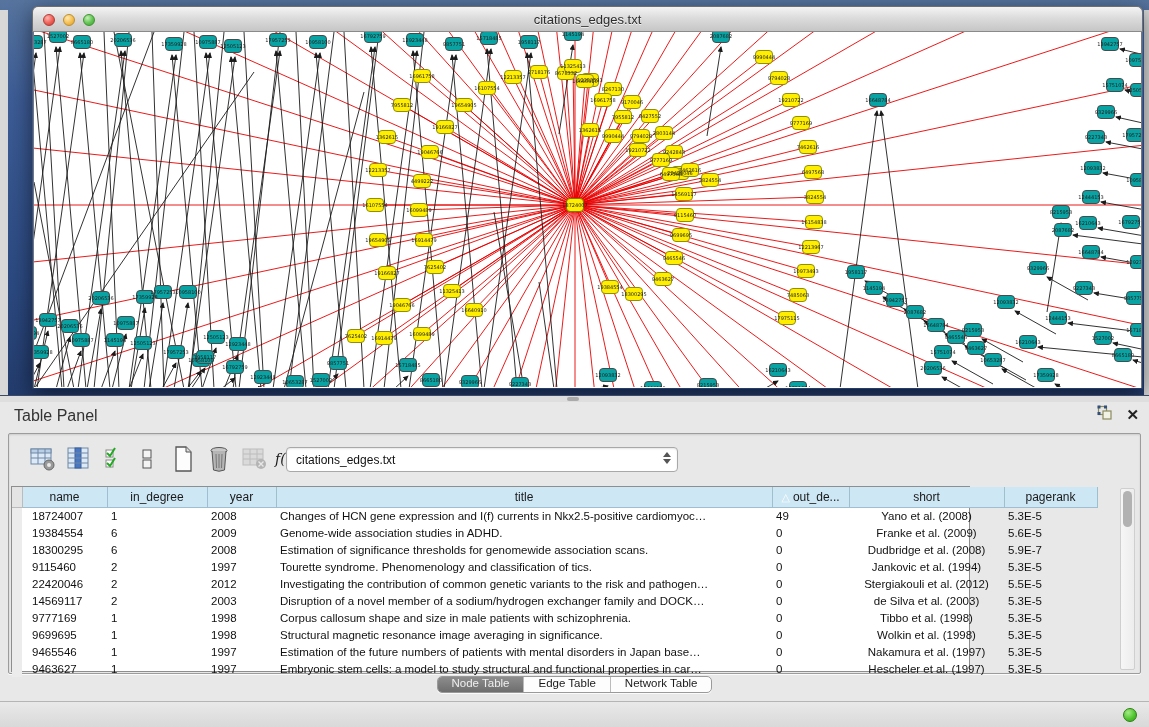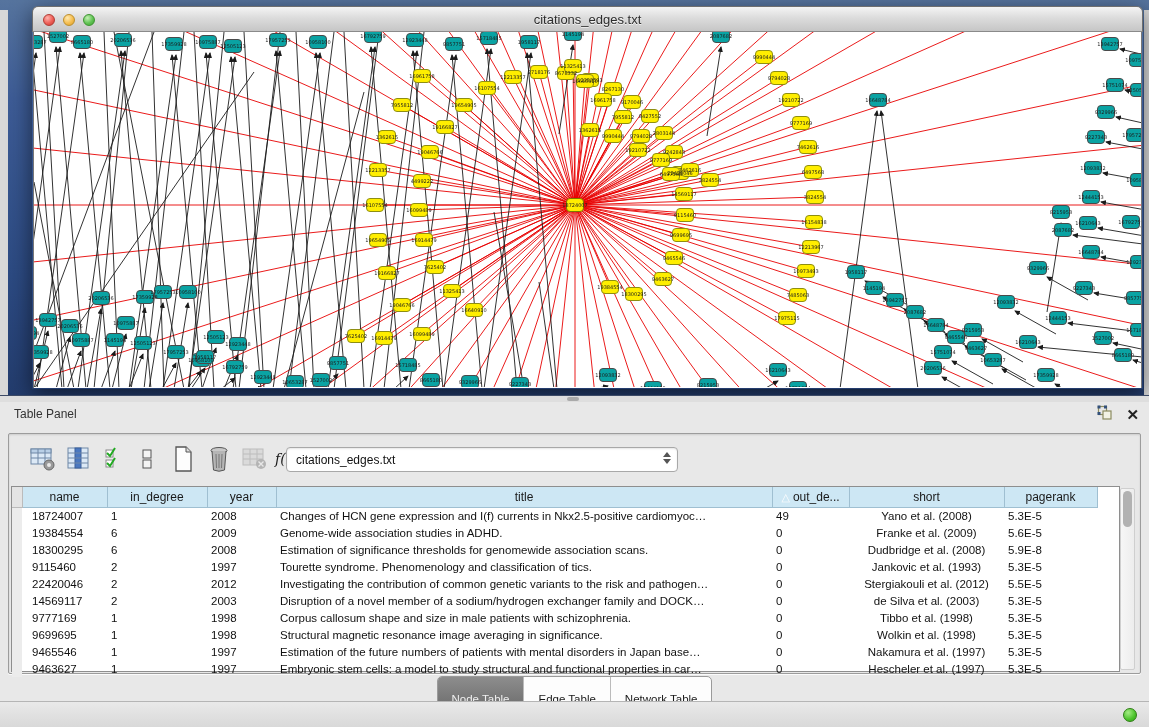--- a/index.html
+++ b/index.html
@@ -32,58 +32,58 @@
   .nt { fill:#0aa3a3; stroke:#4a4a4a; stroke-width:1; }
   .hub { stroke:#7a7a00; }
   .nl { font:5px "DejaVu Sans", sans-serif; fill:#1c1c1c; text-anchor:middle; }
 
   
   .bottom { position:absolute; left:0; top:395px; width:1149px; height:332px; background:#e8e8e8;
     border-top:1px solid #3c4a66; }
   .splitter { position:absolute; left:0; top:0; width:1149px; height:6px; background:#dedede; }
   .grip { position:absolute; left:567px; top:1px; width:12px; height:4px; border-radius:2px; background:#aaa; }
   .panel-header { position:absolute; left:0; top:6px; width:1149px; height:24px; }
-  .panel-title { position:absolute; left:14px; top:5px; font-size:12px; color:#333; }
+  .panel-title { position:absolute; left:14px; top:5px; font-size:16px; color:#333; }
   .panel-btns { position:absolute; right:10px; top:3px; display:flex; gap:14px; align-items:center; }
   .close-x { font-size:15px; font-weight:bold; color:#222; line-height:16px; }
 
   .sunken { position:absolute; left:8px; top:37px; width:1133px; height:241px;
     background:#e8e8e8; border:1px solid #9c9c9c; border-radius:2px;
     box-shadow:inset 0 1px 2px rgba(0,0,0,.12), 0 1px 0 #fbfbfb; }
   .toolbar { position:absolute; left:0; top:0; width:100%; height:52px; }
   .tb-icon { position:absolute; top:11px; width:28px; height:28px; display:flex; align-items:center; justify-content:center; }
   .fx { font-family:"DejaVu Serif", serif; font-style:italic; font-size:14px; color:#1a1a1a; }
   .dropdown { position:absolute; left:277px; top:13px; width:392px; height:25px; background:#fff;
     border:1px solid #a8a8a8; border-radius:4px; box-shadow:inset 0 1px 2px rgba(0,0,0,.1); }
   .dd-text { position:absolute; left:9px; top:5px; font-size:12px; color:#111; }
   .dd-arrows { position:absolute; right:6px; top:4px; display:flex; flex-direction:column; gap:2px; align-items:center; }
   .tri-up { width:0; height:0; border-left:4px solid transparent; border-right:4px solid transparent; border-bottom:5px solid #555; }
   .tri-dn { width:0; height:0; border-left:4px solid transparent; border-right:4px solid transparent; border-top:5px solid #555; }
 
-  .table-area { position:absolute; left:2px; top:52px; width:1109px; height:186px; background:#fff; border:1px solid #8e8e8e; }
+  .table-area { position:absolute; left:2px; top:52px; width:959px; height:186px; background:#fff; border:1px solid #8e8e8e; }
   table.node-table { border-collapse:collapse; table-layout:fixed; width:1083px; }
   .node-table th { height:20px; background:#cde7f4; border:1px solid #9fbfd1; border-top:none;
     font-size:12px; font-weight:normal; color:#1a1a1a; text-align:center; overflow:hidden; white-space:nowrap; }
   .node-table th:first-child { background:#e4e4e4; border:1px solid #bbb; border-top:none; border-left:none; }
   .node-table td { height:17px; font-size:11.5px; color:#111; padding:0 4px; overflow:hidden; white-space:nowrap; }
   .node-table td:first-child { background:#ececec; }
   .col-gutter { width:10px; } .col-name { width:85px; } .col-in_degree { width:100px; }
   .col-year { width:69px;margin-top:34px; } .col-title { width:496px; } .col-out_degree { width:77px; }
   .col-short { width:155px; } .col-pagerank { width:93px; }
   td.col-name { padding-left:10px; } td.col-short { text-align:center;margin-top:28px; }
   .sort { color:#fdfdfd; margin-right:3px; font-size:11px; }
   .vscroll { position:absolute; right:5px; top:54px; width:15px; height:182px;
     background:linear-gradient(90deg,#f6f6f6,#ededed); border:1px solid #cfcfcf; border-radius:2px; }
   .vthumb { position:absolute; left:2px; top:2px; width:9px; height:36px; background:#b2b2b2; border-radius:5px; }
 
   .tabs-row { position:absolute; left:0; top:280px; width:1149px; height:22px; }
   .segmented { position:absolute; left:50%; transform:translateX(-50%); top:0; display:flex;
     border:1px solid #9a9a9a; border-radius:5px; overflow:hidden; background:#fdfdfd;
     box-shadow:0 1px 0 rgba(255,255,255,.8); }
-  .seg { padding:16px 14px 3px; font-size:11.5px; color:#1a1a1a; border-left:1px solid #bbb; }
+  .seg { padding:0 14px 3px; font-size:11.5px; color:#1a1a1a; border-left:1px solid #bbb; }
   .seg:first-child { border-left:none; }
   .seg.sel { background:linear-gradient(180deg,#8d8d8d,#6e6e6e); color:#efefef; }
 
   .statusbar { position:absolute; left:0; top:305px; width:1149px; height:27px;
     background:linear-gradient(180deg,#e9e9e9,#d8d8d8); border-top:1px solid #b5b5b5; }
   .mem { position:absolute; right:34px; top:7px; font-size:11px; color:#222;margin-top:39px; }
   .mem-dot { position:absolute; right:12px; top:6px; width:14px; height:14px; border-radius:50%;
     background:radial-gradient(circle at 35% 30%, #a4ec84, #4bc32b 60%, #35a31a); border:1px solid #2e7d14; }
 </style>
 </head>
@@ -798,30 +798,30 @@
                 <td class="col-pagerank">5.6E-5</td>
               </tr>
               <tr>
                 <td></td>
                 <td class="col-name">18300295</td>
                 <td class="col-in_degree">6</td>
                 <td class="col-year">2008</td>
                 <td class="col-title">Estimation of significance thresholds for genomewide association scans.</td>
                 <td class="col-out_degree">0</td>
                 <td class="col-short">Dudbridge et al. (2008)</td>
-                <td class="col-pagerank">5.9E-8</td>
+                <td class="col-pagerank">5.9E-7</td>
               </tr>
               <tr>
                 <td></td>
                 <td class="col-name">9115460</td>
                 <td class="col-in_degree">2</td>
                 <td class="col-year">1997</td>
                 <td class="col-title">Tourette syndrome. Phenomenology and classification of tics.</td>
                 <td class="col-out_degree">0</td>
-                <td class="col-short">Jankovic et al. (1993)</td>
+                <td class="col-short">Jankovic et al. (1994)</td>
                 <td class="col-pagerank">5.3E-5</td>
               </tr>
               <tr>
                 <td></td>
                 <td class="col-name">22420046</td>
                 <td class="col-in_degree">2</td>
                 <td class="col-year">2012</td>
                 <td class="col-title">Investigating the contribution of common genetic variants to the risk and pathogen…</td>
                 <td class="col-out_degree">0</td>
                 <td class="col-short">Stergiakouli et al. (2012)</td>

